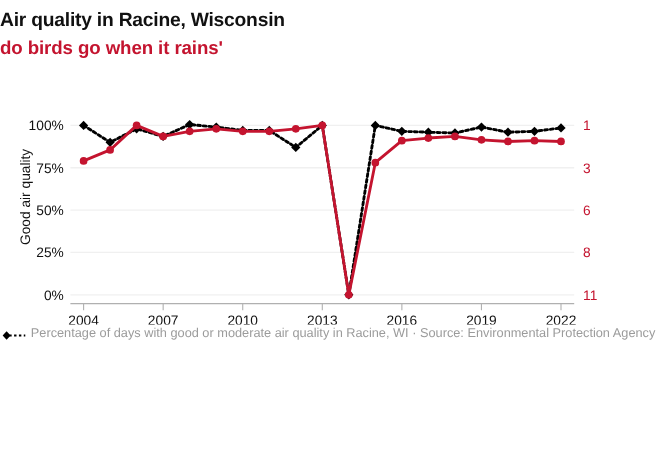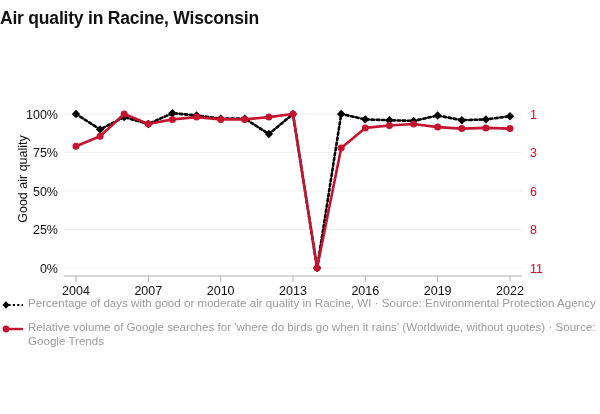--- a/index.html
+++ b/index.html
@@ -115,20 +115,21 @@
   }
 </style>
 </head>
 <body>
 
 <div id="page">
 
   <div class="title-block">
     <div class="main-title">Air quality in Racine, Wisconsin</div>
     <div class="red-title">
+      <span>do birds go when it rains'</span>
     </div>
   </div>
 
   <div id="plot-wrap">
     <svg id="plot-svg" width="600" height="195" viewBox="0 0 600 195">
       <g id="gridlines">
           <line x1="64" x2="522" y1="168" y2="168" stroke="#f0f0f0" stroke-width="1.2"></line>
           <line x1="64" x2="522" y1="129.5" y2="129.5" stroke="#f0f0f0" stroke-width="1.2"></line>
           <line x1="64" x2="522" y1="91" y2="91" stroke="#f0f0f0" stroke-width="1.2"></line>
           <line x1="64" x2="522" y1="52.5" y2="52.5" stroke="#f0f0f0" stroke-width="1.2"></line>
@@ -220,24 +221,16 @@
 
     <div class="legend-row">
       <svg class="legend-mark" viewBox="0 0 22 8">
         <line x1="2" y1="4" x2="21" y2="4" stroke="#000000" stroke-width="2" stroke-dasharray="2.2,2.2"></line>
         <polygon points="4,0.2 7.6,4 4,7.8 0.4,4" fill="#000000"></polygon>
       </svg>
       <span>Percentage of days with good or moderate air quality in Racine, WI · Source:</span>
       <span>Environmental Protection Agency</span>
     </div>
 
-    <div class="legend-row">
-      <svg class="legend-mark" viewBox="0 0 22 8">
-        <line x1="2" y1="4" x2="21" y2="4" stroke="#c4142f" stroke-width="2.4"></line>
-        <circle cx="4" cy="4" r="3.4" fill="#c4142f"></circle>
-      </svg>
-      <span>Relative volume of Google searches for 'where do birds go when it</span>
-      <span>rains' (Worldwide, without quotes) · Source: Google Trends</span>
-    </div>
 
   </div>
 
 </div>
 
 </body></html>

